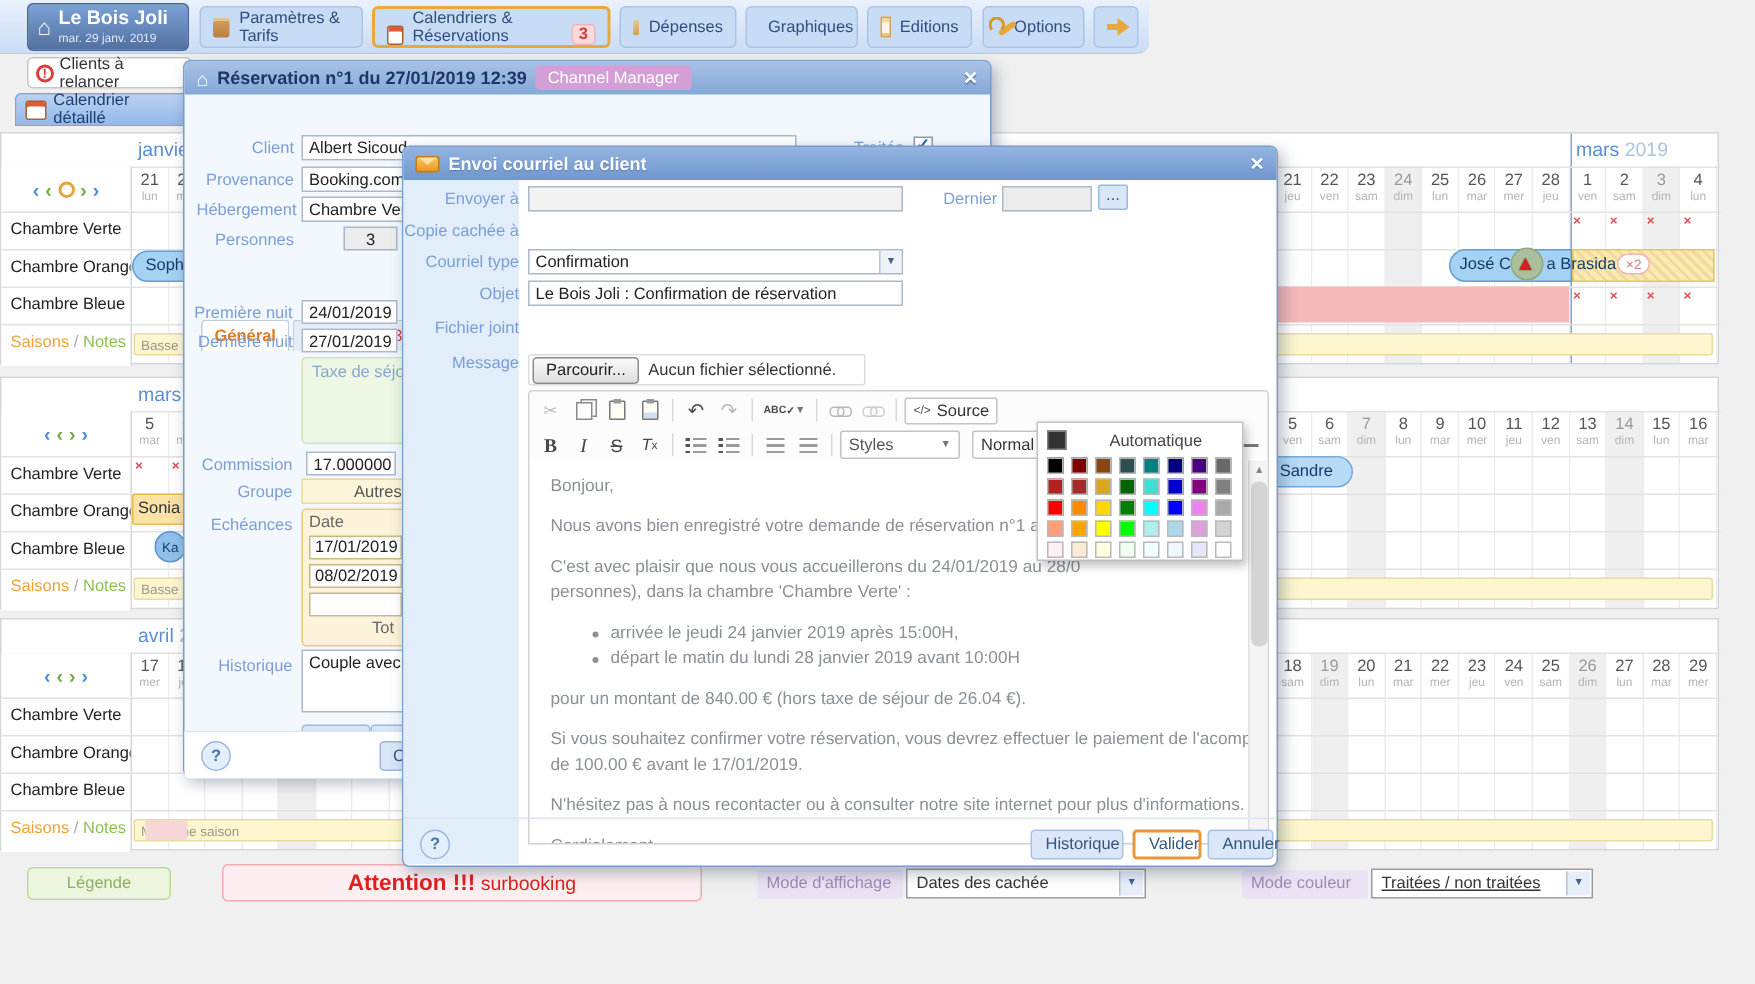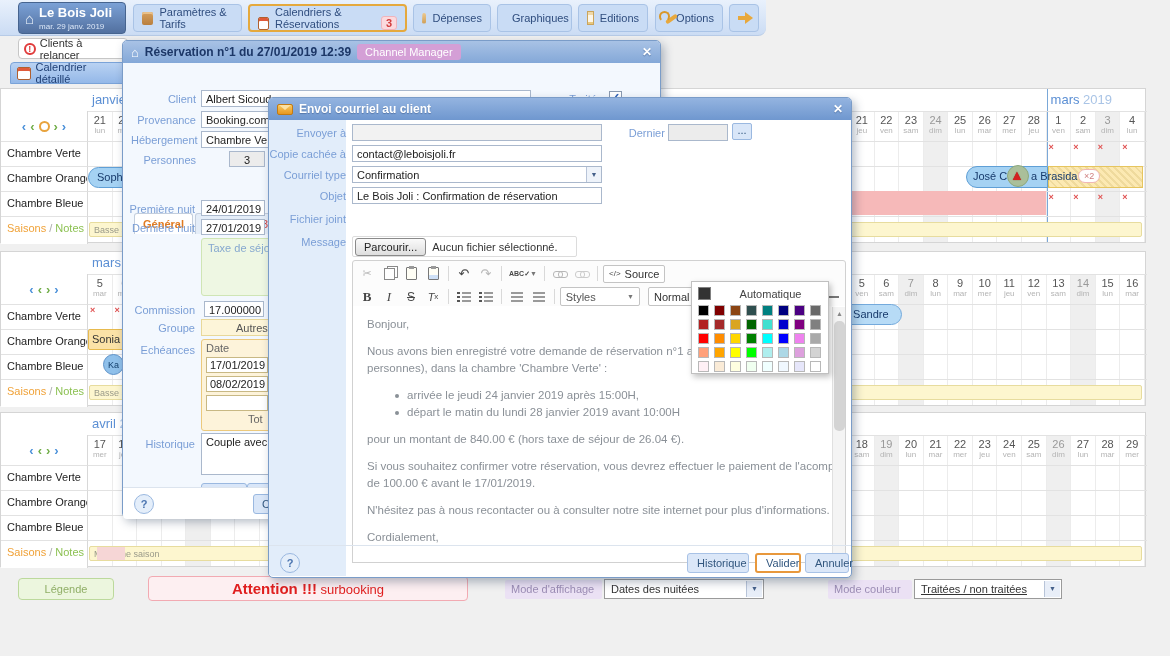--- a/index.html
+++ b/index.html
@@ -883,21 +883,21 @@
   <div class="pill" id="sandre-pill">t Sandre</div>
   <div class="pill" id="sonia-bar">Sonia Br</div>
   <div id="ka-avatar">Ka</div>
 
   <div id="legende-btn">Légende</div>
   <div id="attention-box">
     <span class="a1">Attention !!!</span><span class="a2"> surbooking</span>
   </div>
   <div class="mode-label" style="left:505px;width:97px;">Mode d'affichage</div>
   <div class="mode-select" style="left:604px;width:160px;">
-    <span>Dates des nuitées</span>
+    <span>Dates des cachée</span>
     <span class="sarr">▼</span>
   </div>
   <div class="mode-label" style="left:828px;width:84px;">Mode couleur</div>
   <div class="mode-select" style="left:914px;width:148px;text-decoration:underline;">
     <span>Traitées / non traitées</span>
     <span class="sarr">▼</span>
   </div>
 
   <div class="modal" id="resa-modal">
     <div class="mtitle">
@@ -991,21 +991,20 @@
     <div id="mail-labels"></div>
     <div style="position:relative;width:100%;height:459px;">
 
       <span class="mlab" style="left:-43px;top:7px;">Envoyer à</span>
       <div class="fin" style="left:83px;top:4px;width:250px;height:17px;background:#f2f2f2;"></div>
       <span class="mlab" style="left:340px;top:7px;width:95px;">Dernier courriel</span>
       <div class="fin" style="left:399px;top:4px;width:60px;height:17px;background:#ececec;"></div>
       <div id="dots-btn" style="top:3px;">...</div>
 
       <span class="mlab" style="left:-43px;top:28px;">Copie cachée à</span>
-      <div class="fin" style="left:83px;top:25px;width:250px;height:17px;">contact@leboisjoli.fr</div>
 
       <span class="mlab" style="left:-43px;top:49px;">Courriel type</span>
       <div class="fsel" style="left:83px;top:46px;width:250px;height:17px;">
         <span>Confirmation</span>
         <span class="sarr">▼</span>
       </div>
 
       <span class="mlab" style="left:-43px;top:70px;">Objet</span>
       <div class="fin" style="left:83px;top:67px;width:250px;height:17px;">Le Bois Joli : Confirmation de réservation</div>
 
@@ -1098,20 +1097,21 @@
               </span>
             <span class="ed-btn">
                 <span class="hricn"></span>
               </span>
           </div>
         </div>
         <div id="ed-body">
           <div id="msg-text">
               <div class="mline">Bonjour,</div>
               <div class="mline psp">Nous avons bien enregistré votre demande de réservation n°1 au nom</div>
+              <div class="mline psp">C'est avec plaisir que nous vous accueillerons du 24/01/2019 au 28/0</div>
               <div class="mline">personnes), dans la chambre 'Chambre Verte' :</div>
               <div class="mline bullet psp">arrivée le jeudi 24 janvier 2019 après 15:00H,</div>
               <div class="mline bullet">départ le matin du lundi 28 janvier 2019 avant 10:00H</div>
               <div class="mline psp">pour un montant de 840.00 € (hors taxe de séjour de 26.04 €).</div>
               <div class="mline psp">Si vous souhaitez confirmer votre réservation, vous devrez effectuer le paiement de l'acompte</div>
               <div class="mline">de 100.00 € avant le 17/01/2019.</div>
               <div class="mline psp">N'hésitez pas à nous recontacter ou à consulter notre site internet pour plus d'informations.</div>
               <div class="mline psp">Cordialement,</div>
             </div>
         </div>

